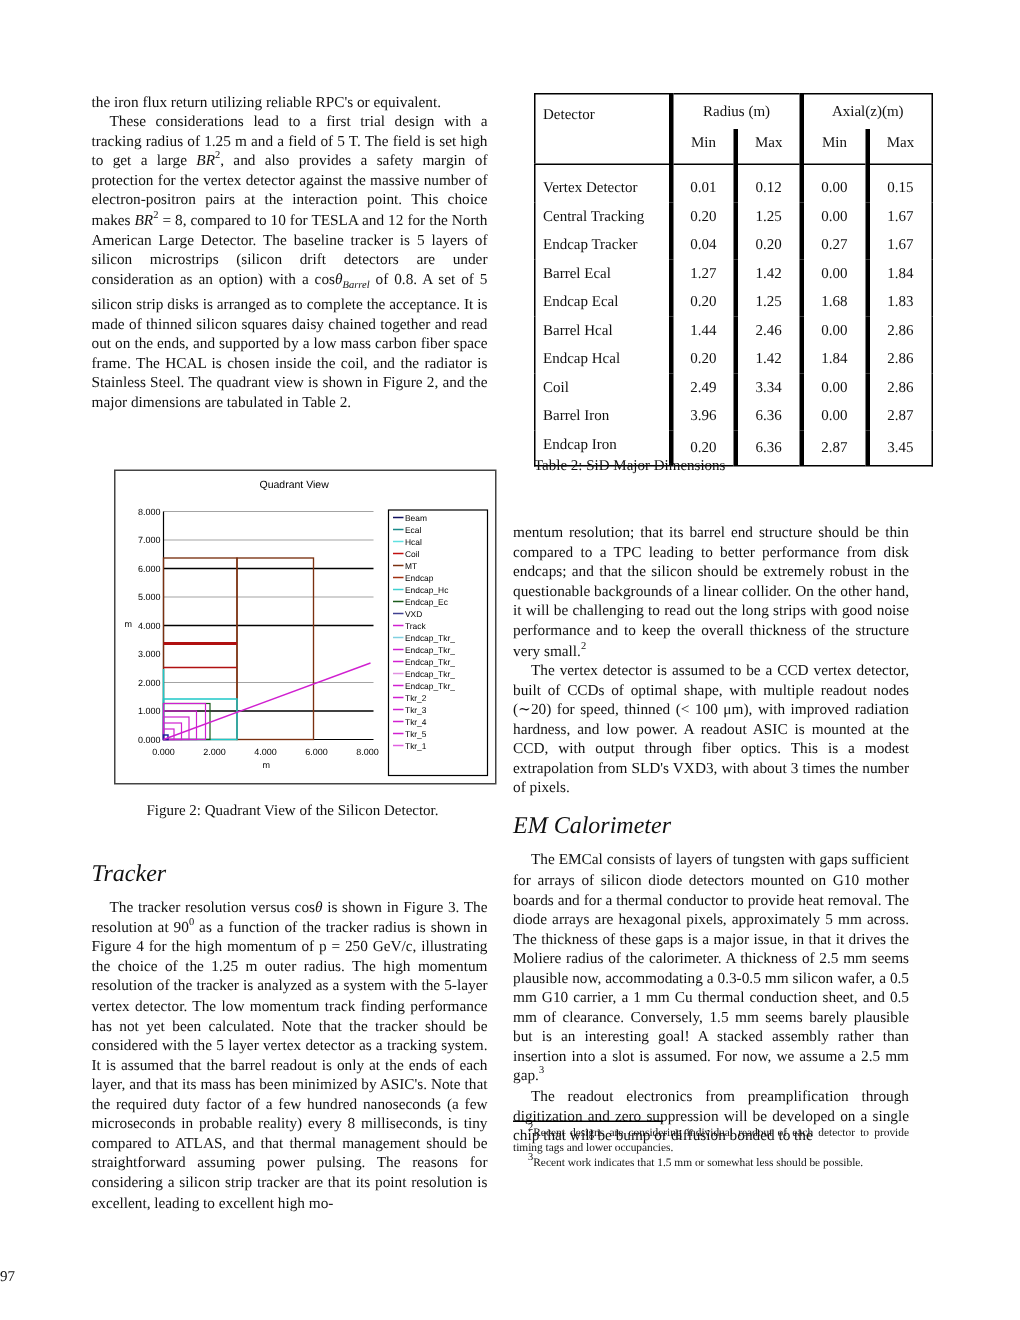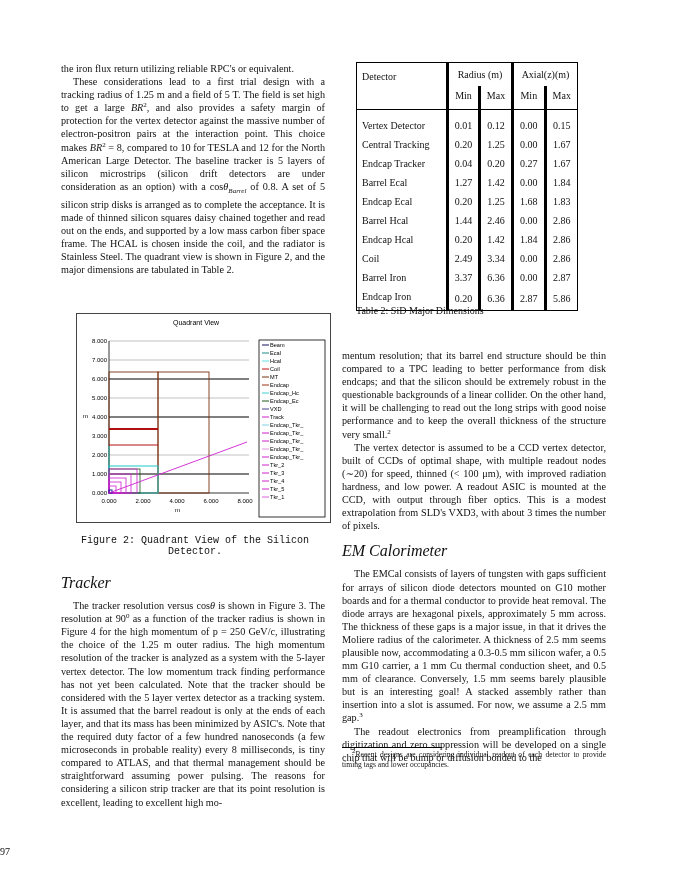--- a/index.html
+++ b/index.html
@@ -8,31 +8,31 @@
   .col { position:absolute; font-size:10.2px; line-height:13.1px; text-align:justify; }
   .col p { margin:0; }
   .ind { text-indent:12px; }
   #leftTop { left:61px; top:62px; width:264px; }
   #leftBot { left:61px; top:598px; width:264px; }
   #rightCol { left:342px; top:349px; width:264px; }
   .sec { font-style:italic; font-size:16px; margin:0 0 10px 0; }
   i.m { }
   sup { font-size:7px; line-height:0; }
   
-  #tbl { position:absolute; left:356px; top:62px; width:222px; border-collapse:collapse;
+  #tbl { position:absolute; left:356px; top:62px; width:266px; border-collapse:collapse;
          font-size:10px; border:1.5px solid #000; }
   #tbl td, #tbl th { font-weight:normal; padding:0 4px; height:19px; text-align:center; }
   #tbl .l { text-align:left; padding-left:5px; width:80px; }
   #tbl .bl { border-left:3px solid #000; }
   #tbl tr.head2 td { border-bottom:1.5px solid #000; padding-bottom:4px; }
   #tbl tr.gap td { height:6px; }
   #tblcap { position:absolute; left:356px; top:305px; width:222px; font-size:10px; }
   
   #fig { position:absolute; left:76px; top:313px; width:253px; height:208px; border:1px solid #444; }
-  #figcap { position:absolute; left:61px; top:535px; width:268px; text-align:center; font-size:10px;font-family:Liberation Mono, monospace; }
+  #figcap { position:absolute; left:61px; top:535px; width:268px; text-align:center; font-size:10px; }
   .footnotes { position:absolute; left:342px; top:750px; width:264px; font-size:7.6px; line-height:10px; text-align:justify; }
   .fnrule { position:absolute; left:342px; top:747px; width:100px; border-top:0.8px solid #000; }
   .footnotes p { margin:0; text-indent:10px; }
   #pagenum { position:absolute; left:0; width:680px; top:846px; text-align:left; font-size:10px; }
   svg text { font-family:"Liberation Sans","DejaVu Sans",sans-serif; }
 </style>
 </head>
 <body>
 
 <div class="col" id="leftTop">
@@ -112,31 +112,31 @@
       </tr>
   <tr>
         <td class="l">Coil</td>
         <td class="bl">2.49</td>
         <td class="bl">3.34</td>
         <td class="bl">0.00</td>
         <td class="bl">2.86</td>
       </tr>
   <tr>
         <td class="l">Barrel Iron</td>
-        <td class="bl">3.37</td>
+        <td class="bl">3.96</td>
         <td class="bl">6.36</td>
         <td class="bl">0.00</td>
         <td class="bl">2.87</td>
       </tr>
   <tr>
         <td class="l" style="padding-bottom:4px">Endcap Iron</td>
         <td class="bl">0.20</td>
         <td class="bl">6.36</td>
         <td class="bl">2.87</td>
-        <td class="bl">5.86</td>
+        <td class="bl">3.45</td>
       </tr>
 </tbody>
   </table>
 <div id="tblcap">Table 2: SiD Major Dimensions</div>
 
 <div id="fig">
   <svg width="253" height="208" viewBox="0 0 253 208">
     <text x="96" y="11" font-size="7">Quadrant View</text>
 
     <g stroke="#999" stroke-width="0.6">
@@ -247,15 +247,16 @@
   <p><span>mentum resolution; that its barrel end structure should be thin compared to a TPC leading to better performance from disk endcaps; and that the silicon should be extremely robust in the questionable backgrounds of a linear collider. On the other hand, it will be challenging to read out the long strips with good noise performance and to keep the overall thickness of the structure very small.</span><sup>2</sup></p>
   <p class="ind">The vertex detector is assumed to be a CCD vertex detector, built of CCDs of optimal shape, with multiple readout nodes (∼20) for speed, thinned (&lt; 100 μm), with improved radiation hardness, and low power. A readout ASIC is mounted at the CCD, with output through fiber optics. This is a modest extrapolation from SLD's VXD3, with about 3 times the number of pixels.</p>
   <div class="sec" style="margin-top:12px">EM Calorimeter</div>
   <p class="ind"><span>The EMCal consists of layers of tungsten with gaps sufficient for arrays of silicon diode detectors mounted on G10 mother boards and for a thermal conductor to provide heat removal. The diode arrays are hexagonal pixels, approximately 5 mm across. The thickness of these gaps is a major issue, in that it drives the Moliere radius of the calorimeter. A thickness of 2.5 mm seems plausible now, accommodating a 0.3-0.5 mm silicon wafer, a 0.5 mm G10 carrier, a 1 mm Cu thermal conduction sheet, and 0.5 mm of clearance. Conversely, 1.5 mm seems barely plausible but is an interesting goal! A stacked assembly rather than insertion into a slot is assumed. For now, we assume a 2.5 mm gap.</span><sup>3</sup></p>
   <p class="ind">The readout electronics from preamplification through digitization and zero suppression will be developed on a single chip that will be bump or diffusion bonded to the</p>
 </div>
 
 <div class="fnrule"></div>
 <div class="footnotes">
   <p><sup>2</sup><span>Recent designs are considering individual readout of each detector to provide timing tags and lower occupancies.</span></p>
+  <p><sup>3</sup><span>Recent work indicates that 1.5 mm or somewhat less should be possible.</span></p>
 </div>
 
 <div id="pagenum">97</div>
 
 </body></html>

